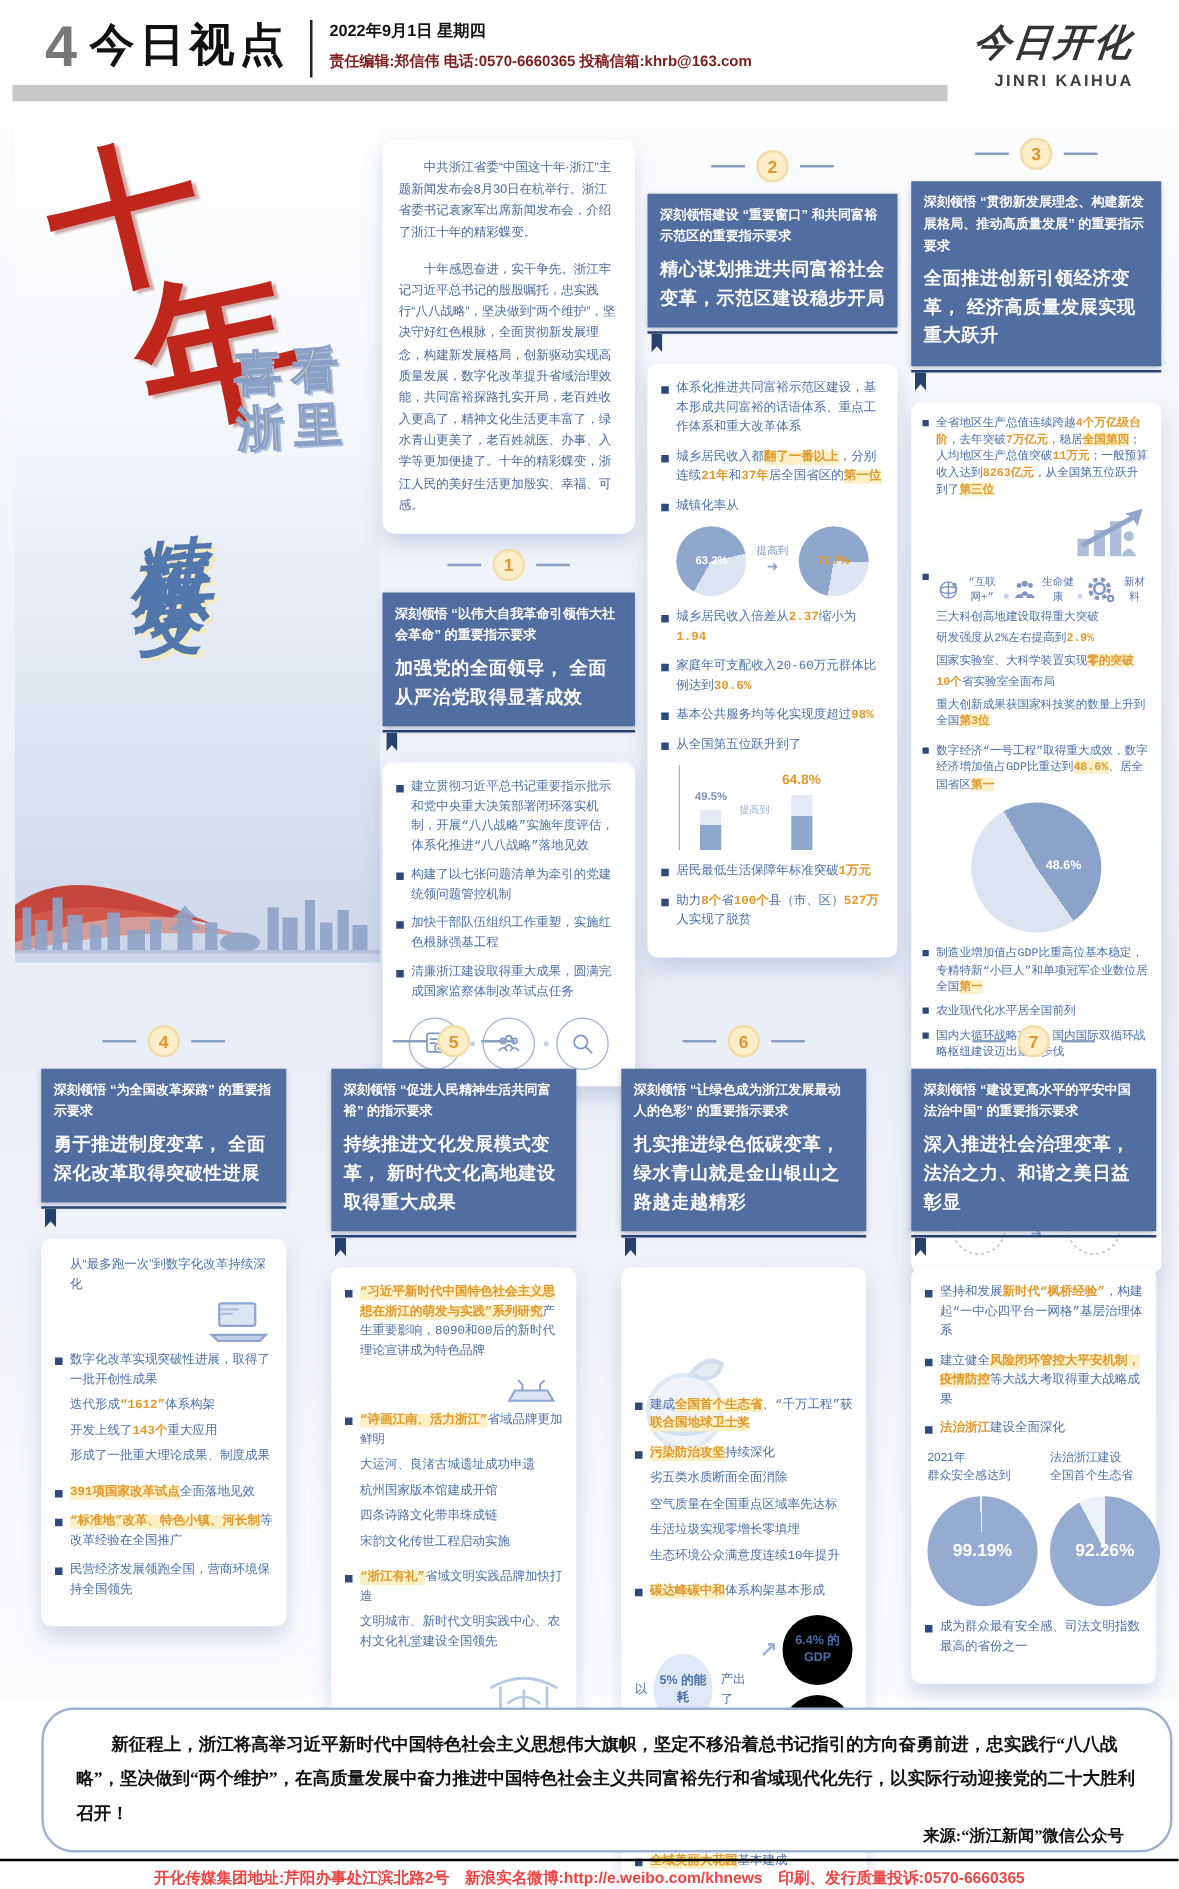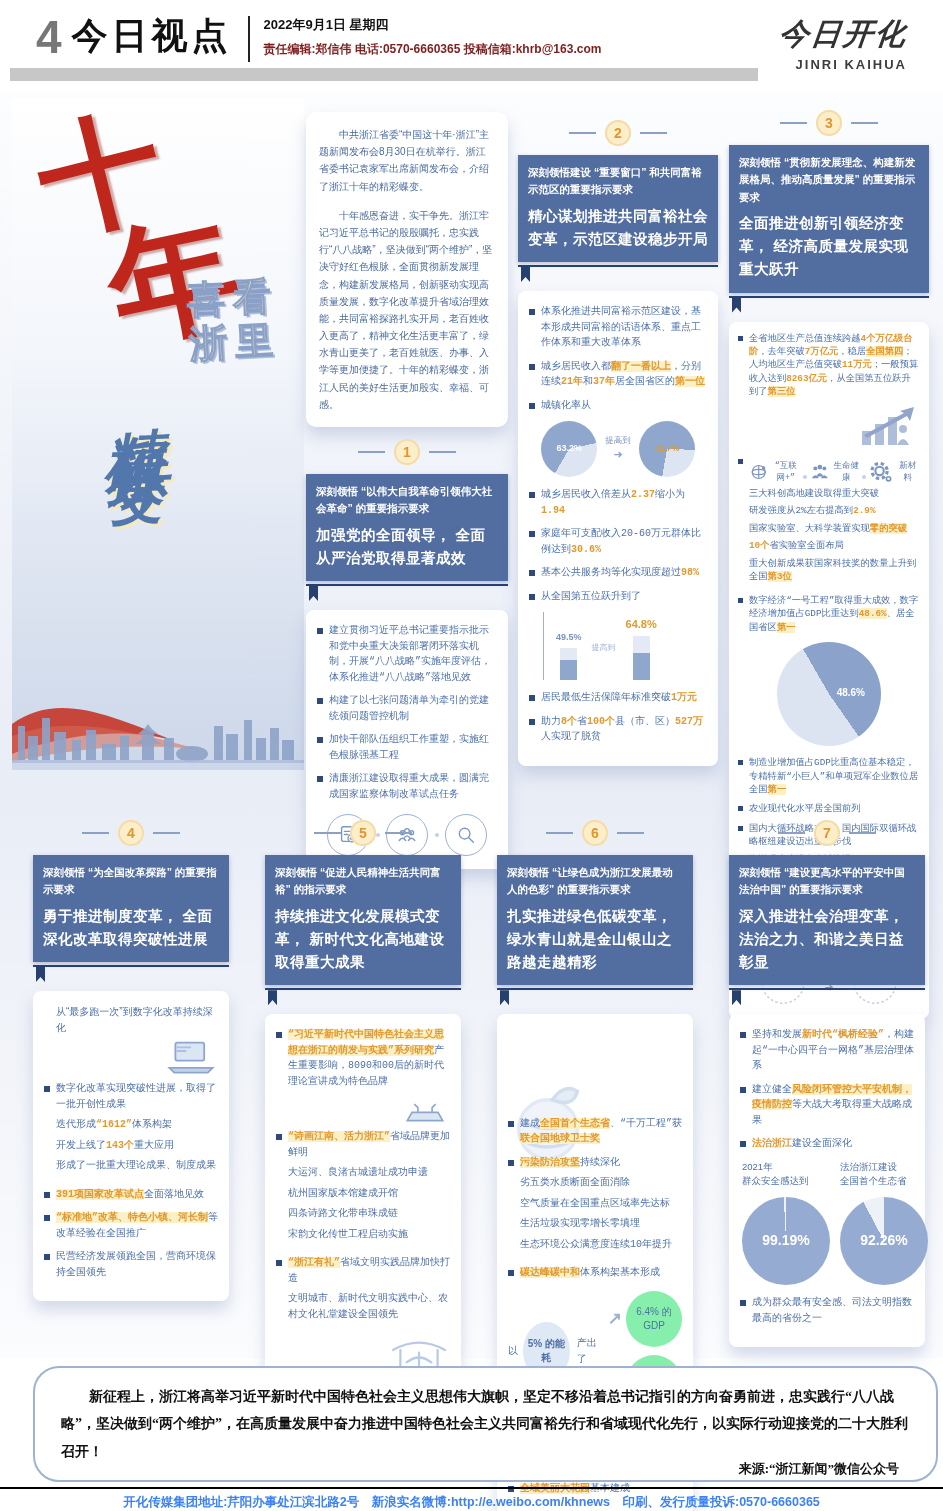--- a/index.html
+++ b/index.html
@@ -116,21 +116,21 @@
 
   .energy{display:flex;align-items:center;gap:5px;margin:10px 0 8px;}
   .e-pre{font-size:10px;color:#4c70a8;}
   .e-circle{border-radius:50%;display:flex;align-items:center;justify-content:center;
             text-align:center;line-height:1.35;}
   .e-main{width:58px;height:58px;background:#dfe8f5;color:#4c70a8;font-size:10px;font-weight:bold;}
   .e-verb{font-size:10px;color:#4c70a8;margin:0 2px;}
   .e-outs{display:flex;flex-direction:column;gap:8px;}
   .e-row{display:flex;align-items:center;gap:4px;}
   .e-arr{font-size:17px;font-weight:bold;color:#9fb2d4;}
-  .e-out{width:56px;height:56px;background:#86efac;color:#4c70a8;font-size:10px;font-weight:normal;}
+  .e-out{width:56px;height:56px;background:#000000;color:#4c70a8;font-size:10px;font-weight:bold;}
 
   .law{display:flex;justify-content:space-between;gap:10px;margin:8px 2px 10px;}
   .law-col{flex:1;text-align:left;}
   .law-lbl{font-size:9.5px;color:#4c70a8;line-height:1.55;margin-bottom:8px;}
   .law-pie{width:88px;height:88px;border-radius:50%;margin:0 auto;display:flex;align-items:center;
            justify-content:center;color:#fff;font-weight:bold;font-size:14px;text-align:right;}
   .lp1{background:conic-gradient(#96abd1 0 99.19%,#edf1f8 0);}
   .lp2{background:conic-gradient(#96abd1 0 92.26%,#edf1f8 0);}
 
   
@@ -148,21 +148,21 @@
   .p6card > *{position:relative;}
 
   
   .sum-box{position:absolute;left:33px;top:1366px;width:849px;border:2px solid #9fb3d1;
            border-radius:26px;padding:15px 26px;background:#fff;}
   .sum-box p{margin:0;font-family:"Liberation Serif",serif;font-weight:bold;font-size:14px;
              line-height:1.95;color:#111;text-indent:2em;}
   .src{position:absolute;right:44px;top:1460px;font-family:"Liberation Serif",serif;
        font-weight:bold;font-size:13px;color:#111;}
   .pfoot{position:absolute;left:0;top:1487px;width:943px;border-top:2px solid #000;
-         padding-top:5px;text-align:center;font-size:12.5px;font-weight:bold;color:#3b82f6;}
+         padding-top:5px;text-align:center;font-size:12.5px;font-weight:bold;color:#ef4444;}
 </style>
 </head>
 <body>
 
 <div class="page">
 
   <div class="hdr">
     <div class="hdr-row">
       <div class="pgnum">4</div>
       <div class="sect">今日视点</div>

